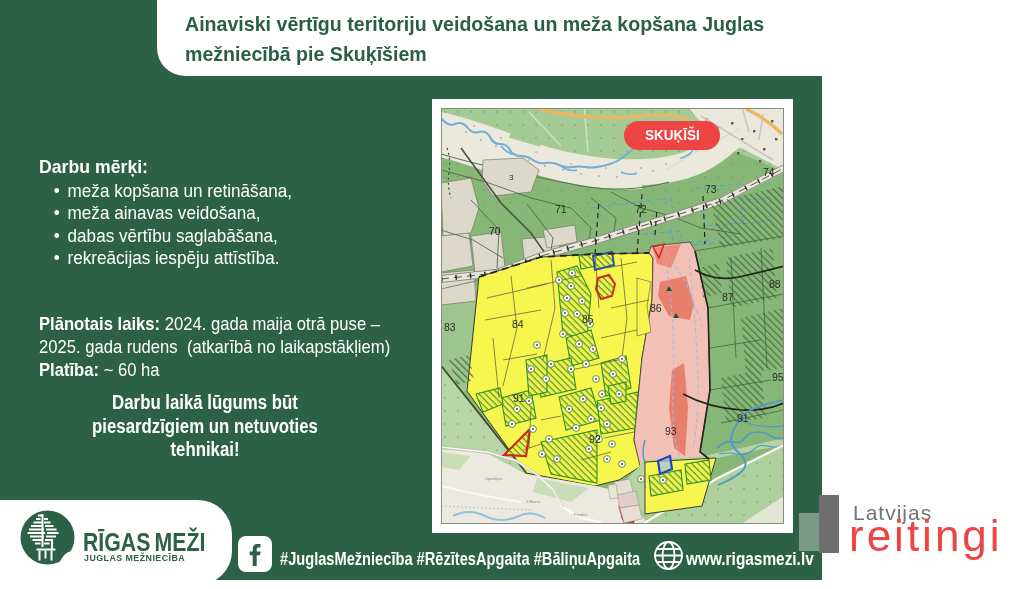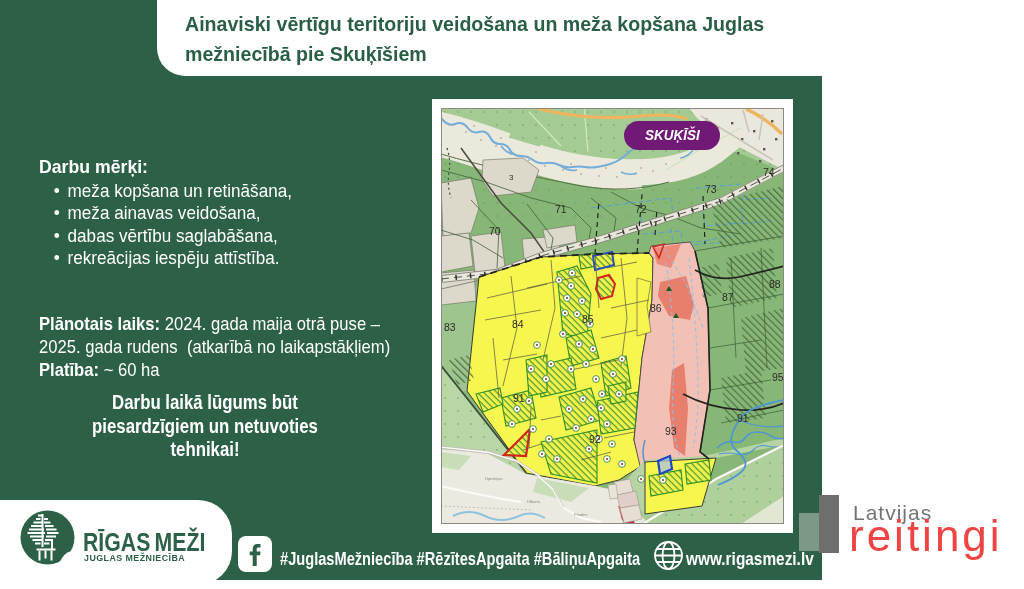--- a/index.html
+++ b/index.html
@@ -427,21 +427,21 @@
           <text x="224" y="327">93</text>
         <text x="296" y="314">91</text>
           <text x="331" y="273">95</text>
         <text x="68" y="72" font-size="8">3</text>
       </g>
 
       <rect x="0.5" y="0.5" width="342" height="415" fill="none" stroke="#8a8a80" stroke-width="1"></rect>
     </svg>
   </div>
 
-  <div class="abs" style="left:624px;top:121px;width:96px;height:29px;background:#701a75;border-radius:14.5px;color:#ffffff;font-weight:bold;font-size:14.5px;text-align:center;line-height:29px;font-style:italic;"><span style="display:inline-block;transform:scaleX(0.93);">SKUĶĪŠI</span></div>
+  <div class="abs" style="left:624px;top:121px;width:96px;height:29px;background:#ef4444;border-radius:14.5px;color:#ffffff;font-weight:bold;font-size:14.5px;text-align:center;line-height:29px;"><span style="display:inline-block;transform:scaleX(0.93);">SKUĶĪŠI</span></div>
 
   <div class="abs" style="left:0;top:500px;width:232px;height:85px;background:#ffffff;border-top-right-radius:34px;border-bottom-right-radius:34px;"></div>
 
   <svg class="abs" style="left:20px;top:510px;" width="55" height="55" viewBox="0 0 55 55">
     <circle cx="27.5" cy="27.5" r="27" fill="#2d6147"></circle>
     <path d="M42,48 q5,-8 13,-7 L55,55 L38,55 Z" fill="#ffffff"></path>
     <g fill="#ffffff">
       <rect x="18" y="4.5" width="4" height="2"></rect>
       <rect x="16" y="8" width="4.5" height="2"></rect>
         <rect x="24" y="8" width="4" height="2"></rect>

